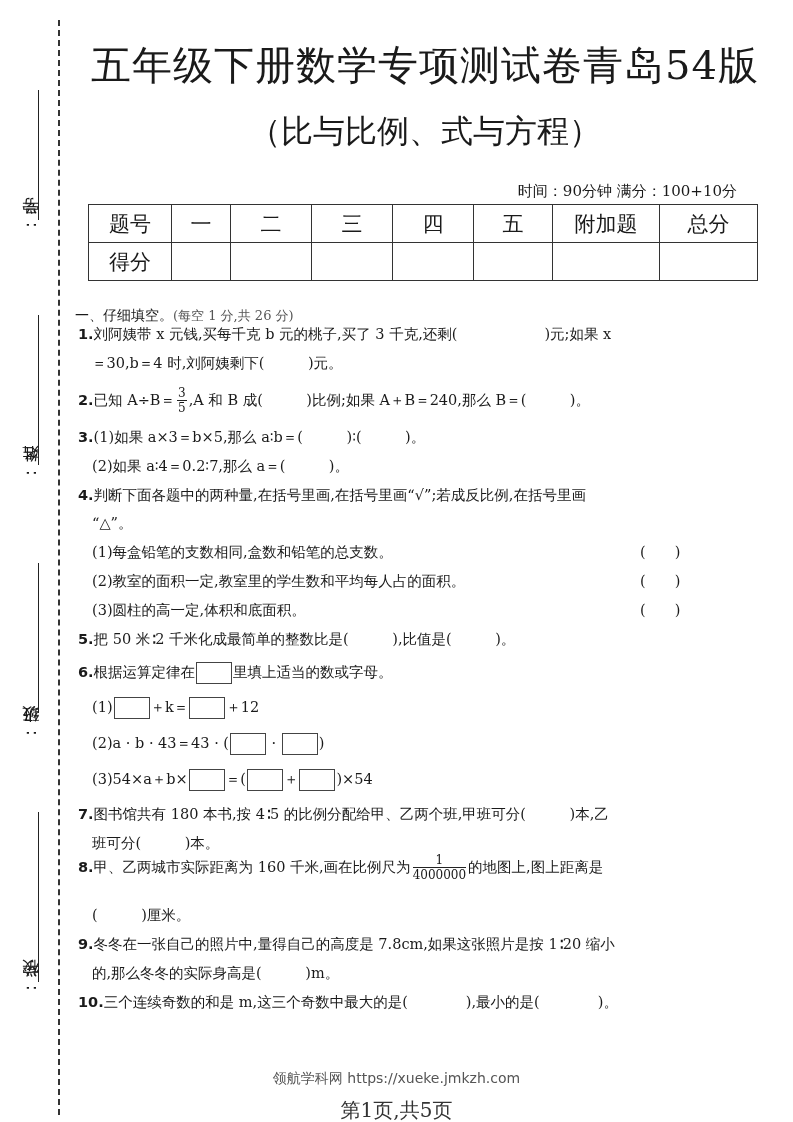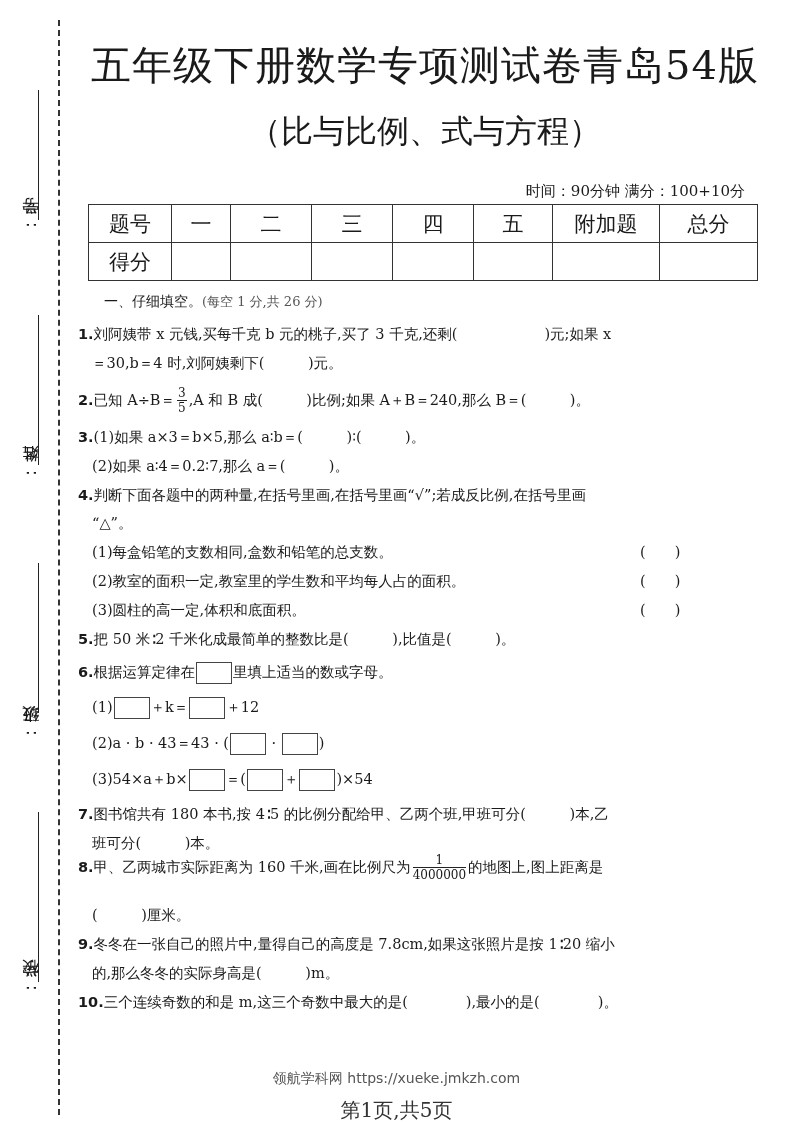--- a/index.html
+++ b/index.html
@@ -5,26 +5,26 @@
   html, body { margin:0; padding:0; background:#fff; }
   body { width:793px; height:1122px; position:relative; overflow:hidden;
          font-family:"DejaVu Serif","Liberation Serif",serif; color:#1a1a1a; }
   .cutline { position:absolute; left:58px; top:20px; height:1095px; border-left:2px dashed #333; }
   .side-label { position:absolute; left:18px; writing-mode:vertical-rl; transform:rotate(180deg);
                 font-family:"DejaVu Sans","Liberation Sans",sans-serif; font-size:17px; }
   .side-line { position:absolute; left:38px; width:1px; background:#222; }
   .title { position:absolute; left:0; width:850px; top:38px; text-align:center; font-size:40px;
            letter-spacing:1px; }
   .subtitle { position:absolute; left:0; width:850px; top:110px; text-align:center; font-size:32px; }
-  .meta { position:absolute; right:48px; top:182px; font-size:15px; }
+  .meta { position:absolute; right:56px; top:182px; font-size:15px; }
   table.score { position:absolute; left:88px; top:204px; width:670px; border-collapse:collapse;
                 font-family:"DejaVu Sans","Liberation Sans",sans-serif; }
   table.score td { border:1.5px solid #333; height:37px; text-align:center; font-size:21px; padding:0; }
-  .section { position:absolute; left:75px; top:293px; font-size:14px;
-             font-family:"DejaVu Sans","Liberation Sans",sans-serif;margin-left:29px; }
+  .section { position:absolute; left:75px; top:307px; font-size:14px;
+             font-family:"DejaVu Sans","Liberation Sans",sans-serif; }
   .section .note { color:#555; font-family:"DejaVu Serif",serif; font-size:13px; }
   .q { position:absolute; left:78px; font-size:14.5px; white-space:nowrap; }
   .q b.num { font-family:"DejaVu Sans","Liberation Sans",sans-serif; font-weight:bold; }
   .indent { left:92px; }
   .box { display:inline-block; width:34px; height:20px; border:1px solid #444; vertical-align:middle; margin:0 1px; }
   .frac { display:inline-block; vertical-align:middle; text-align:center; font-size:12px; line-height:14px; margin:0 2px; }
   .frac span { display:block; }
   .frac .top { border-bottom:1px solid #222; padding:0 1px; }
   .judge { position:absolute; left:640px; font-size:14.5px; }
   .footer1 { position:absolute; left:0; width:793px; top:1070px; text-align:center; font-size:14px; color:#555;

